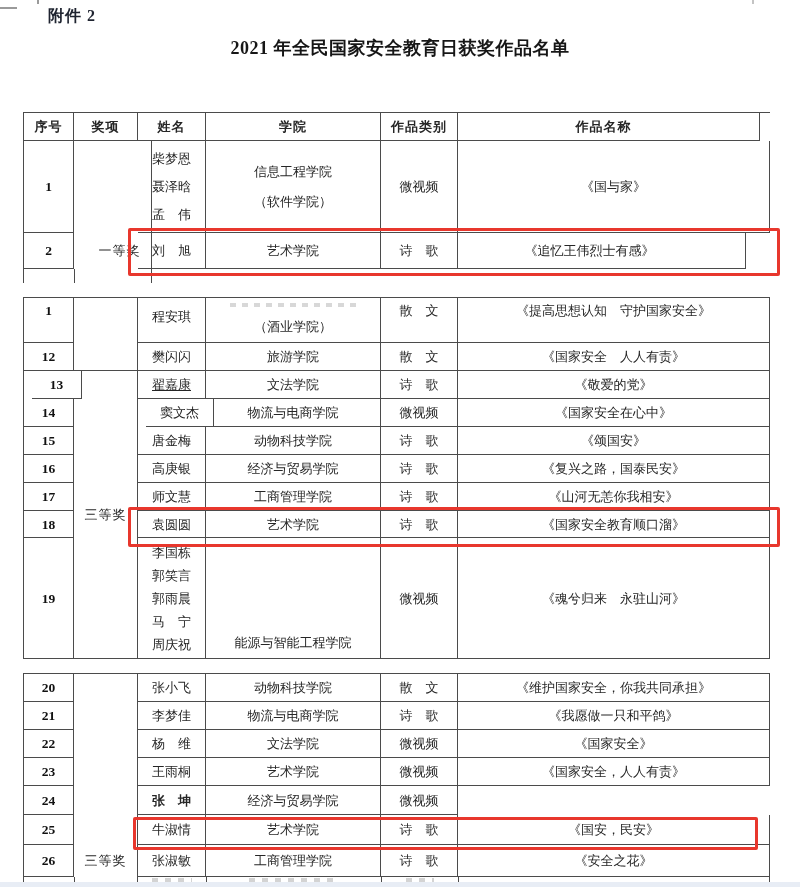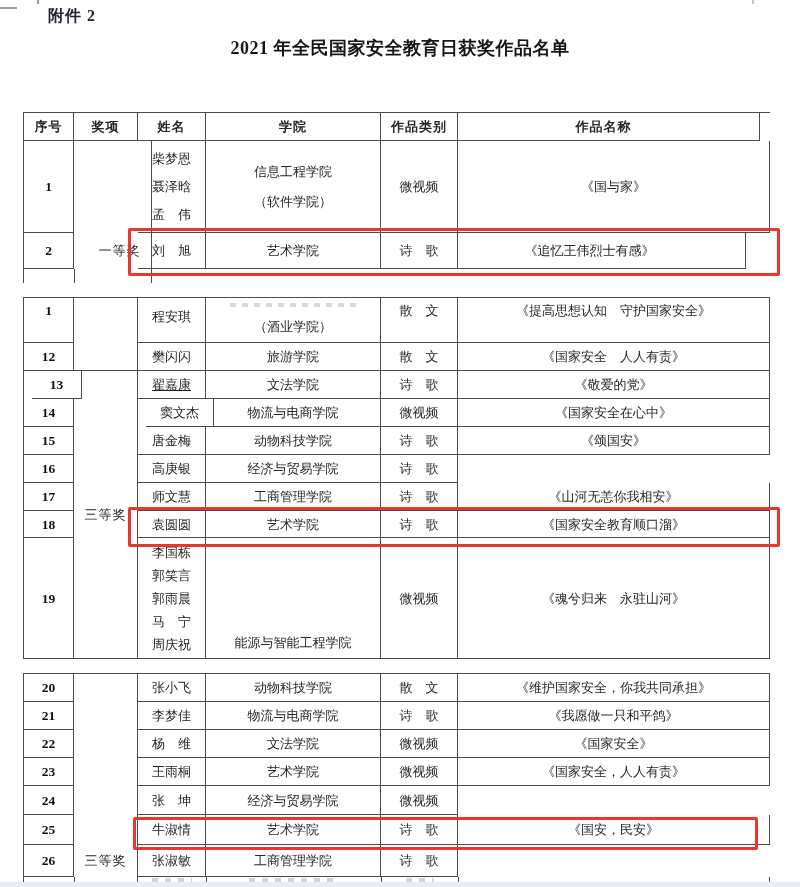--- a/index.html
+++ b/index.html
@@ -128,20 +128,21 @@
         <div class="cell" style="left: 357px; top: 129px; width: 77px; height: 28px;">诗　歌</div>
         <div class="cell" style="left: 434px; top: 129px; width: 312px; height: 28px;">《颂国安》</div>
         <div class="cell num" style="left: 0px; top: 157px; width: 50px; height: 28px;">16</div>
         <div class="cell" style="left: 114px; top: 157px; width: 68px; height: 28px;">
           <div class="line" style="line-height: 22px;">高庚银</div>
         </div>
         <div class="cell" style="left: 182px; top: 157px; width: 175px; height: 28px;">
           <div class="line" style="line-height: 22px;">经济与贸易学院</div>
         </div>
         <div class="cell" style="left: 357px; top: 157px; width: 77px; height: 28px;">诗　歌</div>
+        <div class="cell" style="left: 434px; top: 157px; width: 312px; height: 28px;">《复兴之路，国泰民安》</div>
         <div class="cell num" style="left: 0px; top: 185px; width: 50px; height: 28px;">17</div>
         <div class="cell" style="left: 114px; top: 185px; width: 68px; height: 28px;">
           <div class="line" style="line-height: 22px;">师文慧</div>
         </div>
         <div class="cell" style="left: 182px; top: 185px; width: 175px; height: 28px;">
           <div class="line" style="line-height: 22px;">工商管理学院</div>
         </div>
         <div class="cell" style="left: 357px; top: 185px; width: 77px; height: 28px;">诗　歌</div>
         <div class="cell" style="left: 434px; top: 185px; width: 312px; height: 28px;">《山河无恙你我相安》</div>
         <div class="cell num" style="left: 0px; top: 213px; width: 50px; height: 27px;">18</div>
@@ -203,21 +204,21 @@
         <div class="cell" style="left: 114px; top: 84px; width: 68px; height: 28px;">
           <div class="line" style="line-height: 22px;">王雨桐</div>
         </div>
         <div class="cell" style="left: 182px; top: 84px; width: 175px; height: 28px;">
           <div class="line" style="line-height: 22px;">艺术学院</div>
         </div>
         <div class="cell" style="left: 357px; top: 84px; width: 77px; height: 28px;">微视频</div>
         <div class="cell" style="left: 434px; top: 84px; width: 312px; height: 28px;">《国家安全，人人有责》</div>
         <div class="cell num" style="left: 0px; top: 112px; width: 50px; height: 29px;">24</div>
         <div class="cell" style="left: 114px; top: 112px; width: 68px; height: 29px;">
-          <div class="line" style="line-height: 23px;">张　坤</div>
+          <div class="line" style="line-height: 23px; font-weight: bold;">张　坤</div>
         </div>
         <div class="cell" style="left: 182px; top: 112px; width: 175px; height: 29px;">
           <div class="line" style="line-height: 23px;">经济与贸易学院</div>
         </div>
         <div class="cell" style="left: 357px; top: 112px; width: 77px; height: 29px;">微视频</div>
         <div class="cell num" style="left: 0px; top: 141px; width: 50px; height: 30px;">25</div>
         <div class="cell" style="left: 114px; top: 141px; width: 68px; height: 30px;">
           <div class="line" style="line-height: 24px;">牛淑情</div>
         </div>
         <div class="cell" style="left: 182px; top: 141px; width: 175px; height: 30px;">
@@ -226,20 +227,21 @@
         <div class="cell" style="left: 357px; top: 141px; width: 77px; height: 30px;">诗　歌</div>
         <div class="cell" style="left: 434px; top: 141px; width: 312px; height: 30px;">《国安，民安》</div>
         <div class="cell num" style="left: 0px; top: 171px; width: 50px; height: 32px;">26</div>
         <div class="cell" style="left: 114px; top: 171px; width: 68px; height: 32px;">
           <div class="line" style="line-height: 26px;">张淑敏</div>
         </div>
         <div class="cell" style="left: 182px; top: 171px; width: 175px; height: 32px;">
           <div class="line" style="line-height: 26px;">工商管理学院</div>
         </div>
         <div class="cell" style="left: 357px; top: 171px; width: 77px; height: 32px;">诗　歌</div>
+        <div class="cell" style="left: 434px; top: 171px; width: 312px; height: 32px;">《安全之花》</div>
         <div class="vstub" style="left: 50px; top: 203px; height: 6px;"></div>
         <div class="vstub" style="left: 182px; top: 203px; height: 6px;"></div>
         <div class="vstub" style="left: 357px; top: 203px; height: 6px;"></div>
         <div class="vstub" style="left: 434px; top: 203px; height: 6px;"></div>
         <div class="vstub" style="left: 745px; top: 203px; height: 6px;"></div>
         <div class="ghost" style="left: 128px; top: 204px; width: 40px;"></div>
         <div class="ghost" style="left: 225px; top: 204px; width: 90px;"></div>
         <div class="ghost" style="left: 382px; top: 204px; width: 28px;"></div>
         <div class="cell award nob" style="left: 50px; top: 0px; width: 64px; height: 209px;">
           <div class="awlab" style="top: 177px;">三等奖</div>

